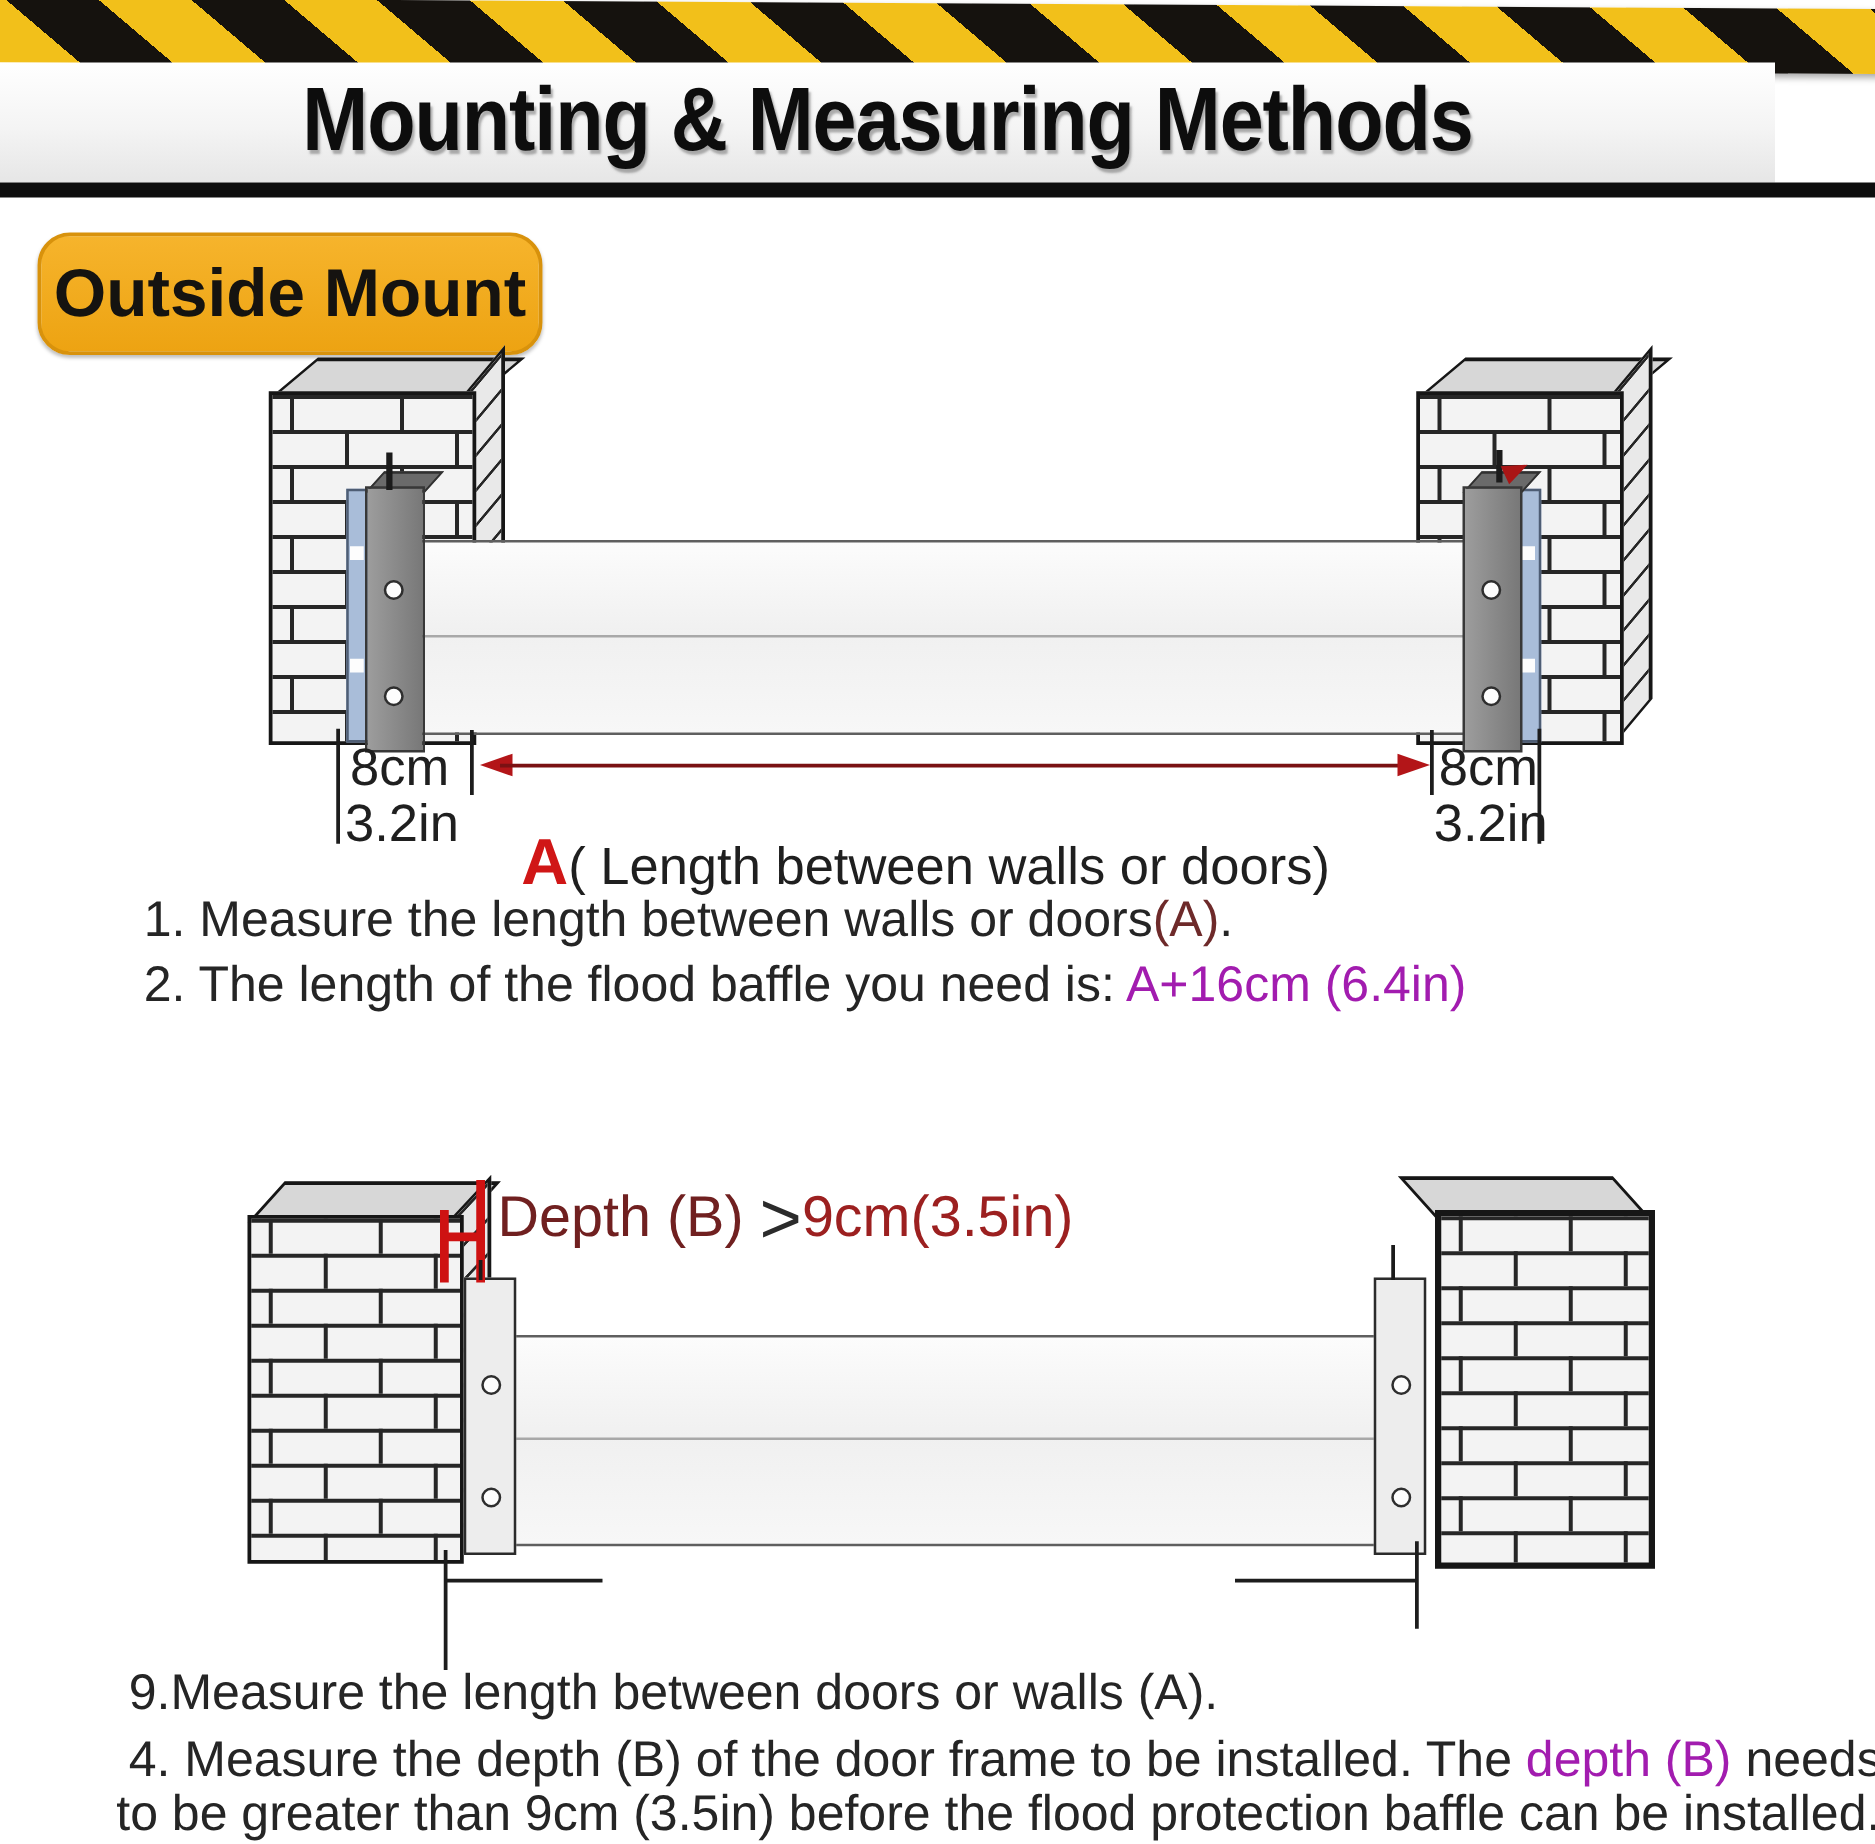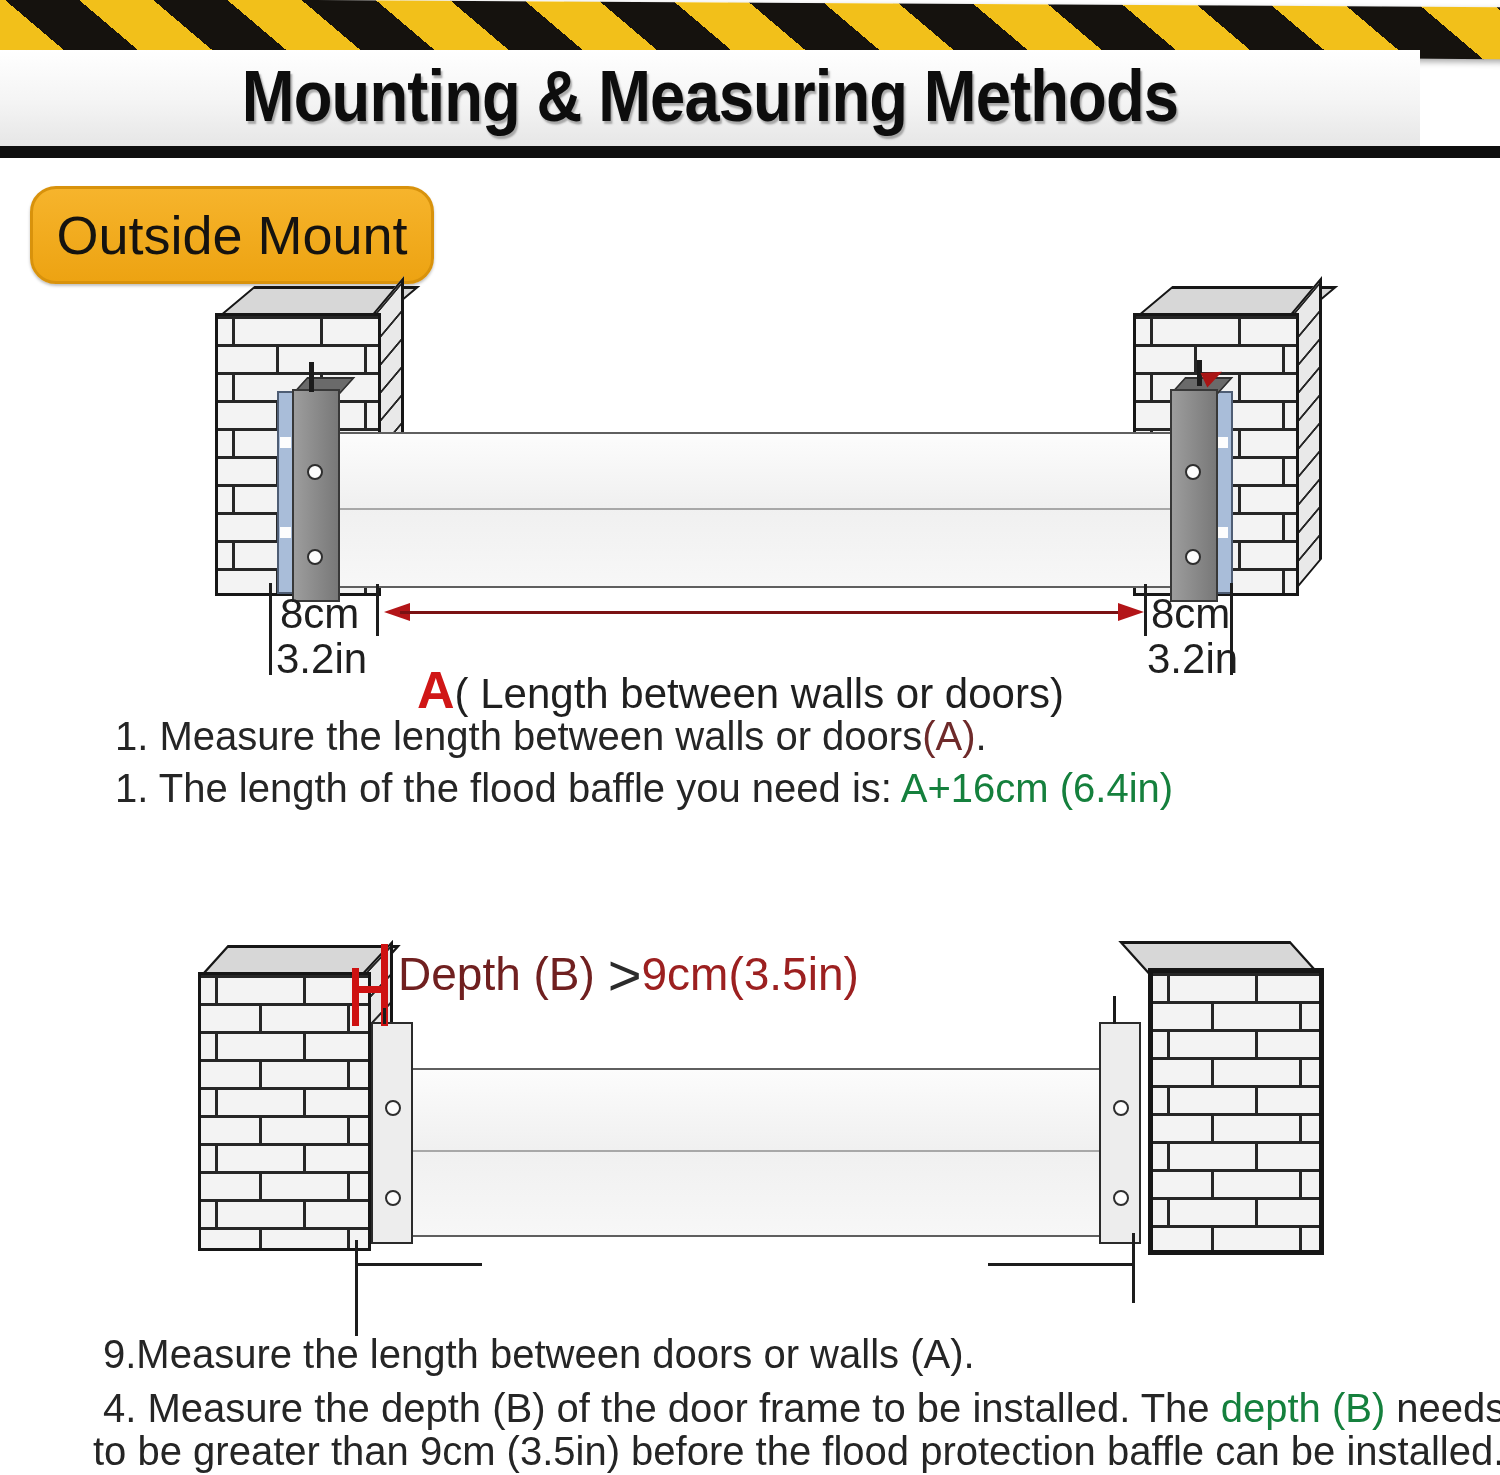--- a/index.html
+++ b/index.html
@@ -15,21 +15,21 @@
         background:linear-gradient(180deg,#ffffff 0%,#f4f4f4 55%,#e6e6e6 100%);}
   .title{position:absolute;left:0;right:0;top:10px;text-align:center;font-size:72px;font-weight:bold;
         color:#0d0d0d;transform:scaleX(.88);letter-spacing:-1px;
         text-shadow:2px 3px 2px rgba(110,110,110,.55);}
   .blackbar{position:absolute;left:0;top:146px;width:1500px;height:12px;background:#0e0e0e;}
 
   
   .ymount{position:absolute;left:30px;width:398px;height:92px;border-radius:26px;
         background:linear-gradient(180deg,#f6b42c 0%,#eda312 100%);
         border:3px solid #d8920c;display:flex;align-items:center;justify-content:center;
-        font-size:54px;color:#151310;box-shadow:0 2px 3px rgba(0,0,0,.25);}
+        font-size:54px;color:#151310;box-shadow:0 2px 3px rgba(0,0,0,.25);font-weight:bold;}
 
   
   .bf{position:absolute;background-color:#f3f3f3;border:3px solid #161616;
       background-image:
         linear-gradient(#262626 0 3px, transparent 3px),
         conic-gradient(from 270deg at 3px 28px, #262626 0 90deg, transparent 90deg),
         conic-gradient(from 270deg at 3px 28px, #262626 0 90deg, transparent 90deg);
       background-size:100% 28px, 88px 56px, 88px 56px;
       background-position:0 0, 14px 0, 58px 28px;}
   .bs{position:absolute;background-color:#e9e9e9;border:3px solid #161616;
@@ -55,21 +55,21 @@
         background:linear-gradient(180deg,#fcfcfc 0%,#f0f0f0 48%,#f7f7f7 100%);z-index:3;}
   .seam{position:absolute;left:0;right:0;height:2px;background:#a8a8a8;}
   .redmark{position:absolute;background:#ce1212;z-index:5;}
 
   
   .vln{position:absolute;width:2.5px;background:#1d1d1d;z-index:6;}
   .hln{position:absolute;height:2.5px;background:#1d1d1d;z-index:6;}
   .t40{position:absolute;font-size:40px;color:#252525;white-space:nowrap;z-index:6;}
   .t42{position:absolute;font-size:42px;color:#1f1f1f;white-space:nowrap;z-index:6;}
   .t46{position:absolute;font-size:46px;color:#1f1f1f;white-space:nowrap;z-index:6;}
-  .mr{color:#15803d;}
+  .mr{color:#a21caf;}
   .mrsoft{color:#6e2a2a;}
   .Abig{font-size:52px;font-weight:bold;color:#d01616;}
   .Ain{color:#b32020;}
   .depthrow{position:absolute;left:398px;top:946px;white-space:nowrap;z-index:6;font-size:46px;}
   .depth1{color:#702020;}
   .depthgt{font-size:58px;color:#2b2b2b;vertical-align:-5px;}
   .depth2{color:#9c2020;}
   .arrowline{position:absolute;left:384px;top:603px;width:760px;height:18px;z-index:6;}
   .arrowline .ln{position:absolute;left:16px;right:16px;top:8px;height:3px;background:#7a1113;}
   .arrowline .hl{position:absolute;left:0;top:0;width:0;height:0;
@@ -142,21 +142,21 @@
   <div class="t42" style="left:1147px;top:638px;">3.2in</div>
   <div class="vln" style="left:1230px;top:583px;height:92px;"></div>
   <div class="t42" style="left:417px;top:664px;">
     <span class="Abig">A</span><span>( Length between walls or doors)</span>
   </div>
 
   <div class="t40" style="left:115px;top:716px;">
     <span>1. Measure the length between walls or doors</span><span class="mrsoft">(A)</span><span>.</span>
   </div>
   <div class="t40" style="left:115px;top:768px;">
-    <span>1. The length of the flood baffle you need is: </span><span class="mr">A+16cm (6.4in)</span>
+    <span>2. The length of the flood baffle you need is: </span><span class="mr">A+16cm (6.4in)</span>
   </div>
 
 
   <div class="cap skL42" style="left:198px;top:945px;width:167px;height:27px;"></div>
   <div class="bs syL47" style="left:363px;top:972px;width:24px;height:273px;"></div>
   <div class="bf" style="left:198px;top:972px;width:167px;height:273px;"></div>
 
   <div class="redmark" style="left:352px;top:968px;width:7px;height:58px;"></div>
   <div class="redmark" style="left:381px;top:944px;width:7px;height:82px;"></div>
   <div class="redmark" style="left:352px;top:986px;width:36px;height:7px;"></div>

